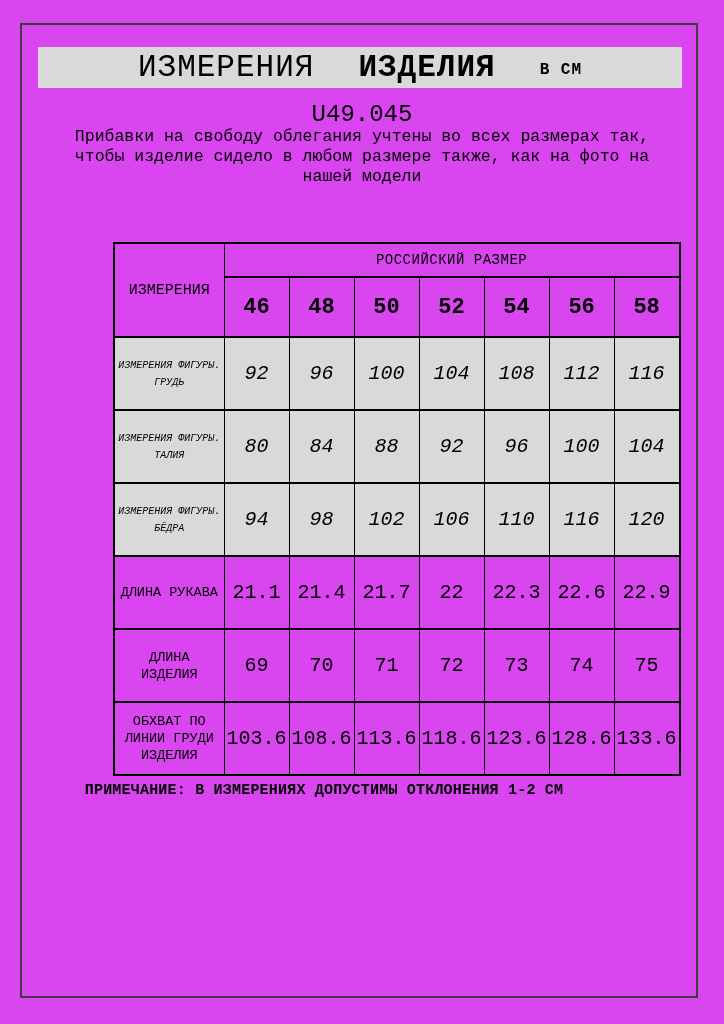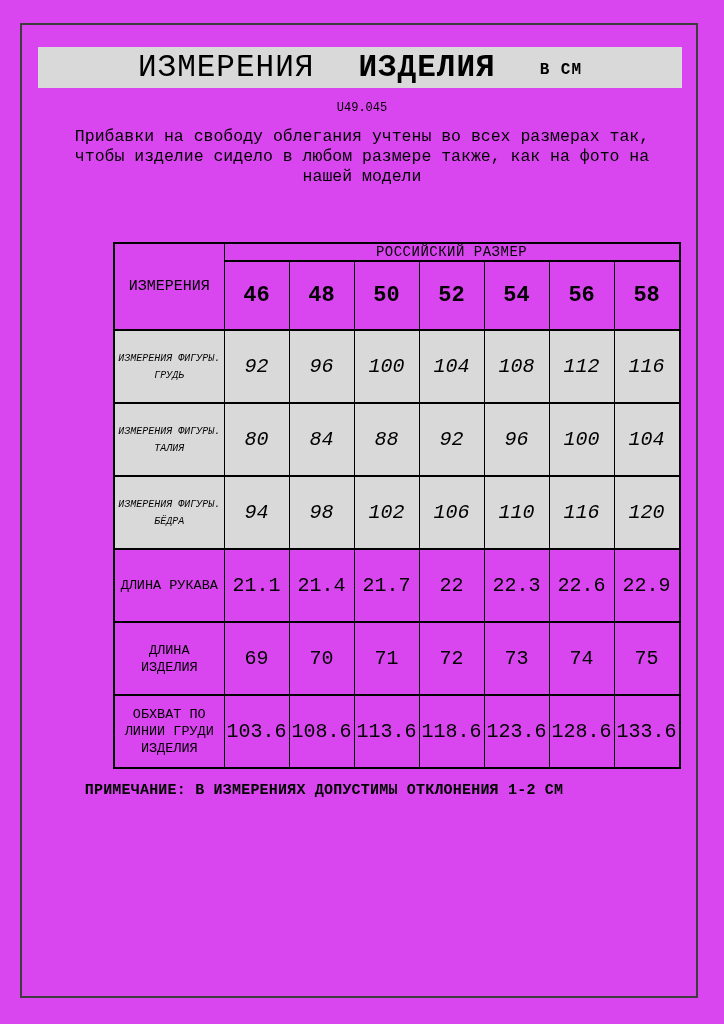--- a/index.html
+++ b/index.html
@@ -40,21 +40,21 @@
   .title-word  { font-size: 31px; letter-spacing: 1px; line-height: 1; }
   .title-bold  { font-weight: bold; }
   .title-unit  { font-size: 16px; font-weight: bold; letter-spacing: 1px; line-height: 1; padding-top: 4px; }
 
   .article {
     position: absolute;
     left: 0;
     top: 101px;
     width: 724px;
     text-align: center;
-    font-size: 12px;
+    font-size: 24px;
   }
 
   .desc {
     position: absolute;
     left: 0;
     top: 127px;
     width: 724px;
     text-align: center;
     font-size: 16.5px;
     line-height: 20px;
@@ -67,27 +67,27 @@
     border-collapse: collapse;
     table-layout: fixed;
     border: 2px solid #000;
   }
   .size-table th, .size-table td {
     border: 1px solid #000;
     border-top: 2px solid #000;
     border-bottom: 2px solid #000;
     text-align: center;
     vertical-align: middle;
-    padding: 0 2px;
+    padding: 8px 2px;
     box-sizing: border-box;
     overflow: hidden;
     margin-left: 38px;
   }
   tr.r-group { height: 17px; }
-  tr.r-sizes { height: 69px; }
+  tr.r-sizes { height: 60px; }
   tr.r-body  { height: 73px; }
 
   th.corner { font-weight: normal; font-size: 15px; }
   th.group  { font-weight: normal; font-size: 14px; letter-spacing: 0.5px; }
   th.size   { font-weight: bold;   font-size: 22px; }
 
   th.rlabel { font-weight: normal; font-size: 13.5px; line-height: 17px; }
   td.val    { font-size: 20px; }
 
   tr.shaded { background: #d9d9d9; }

